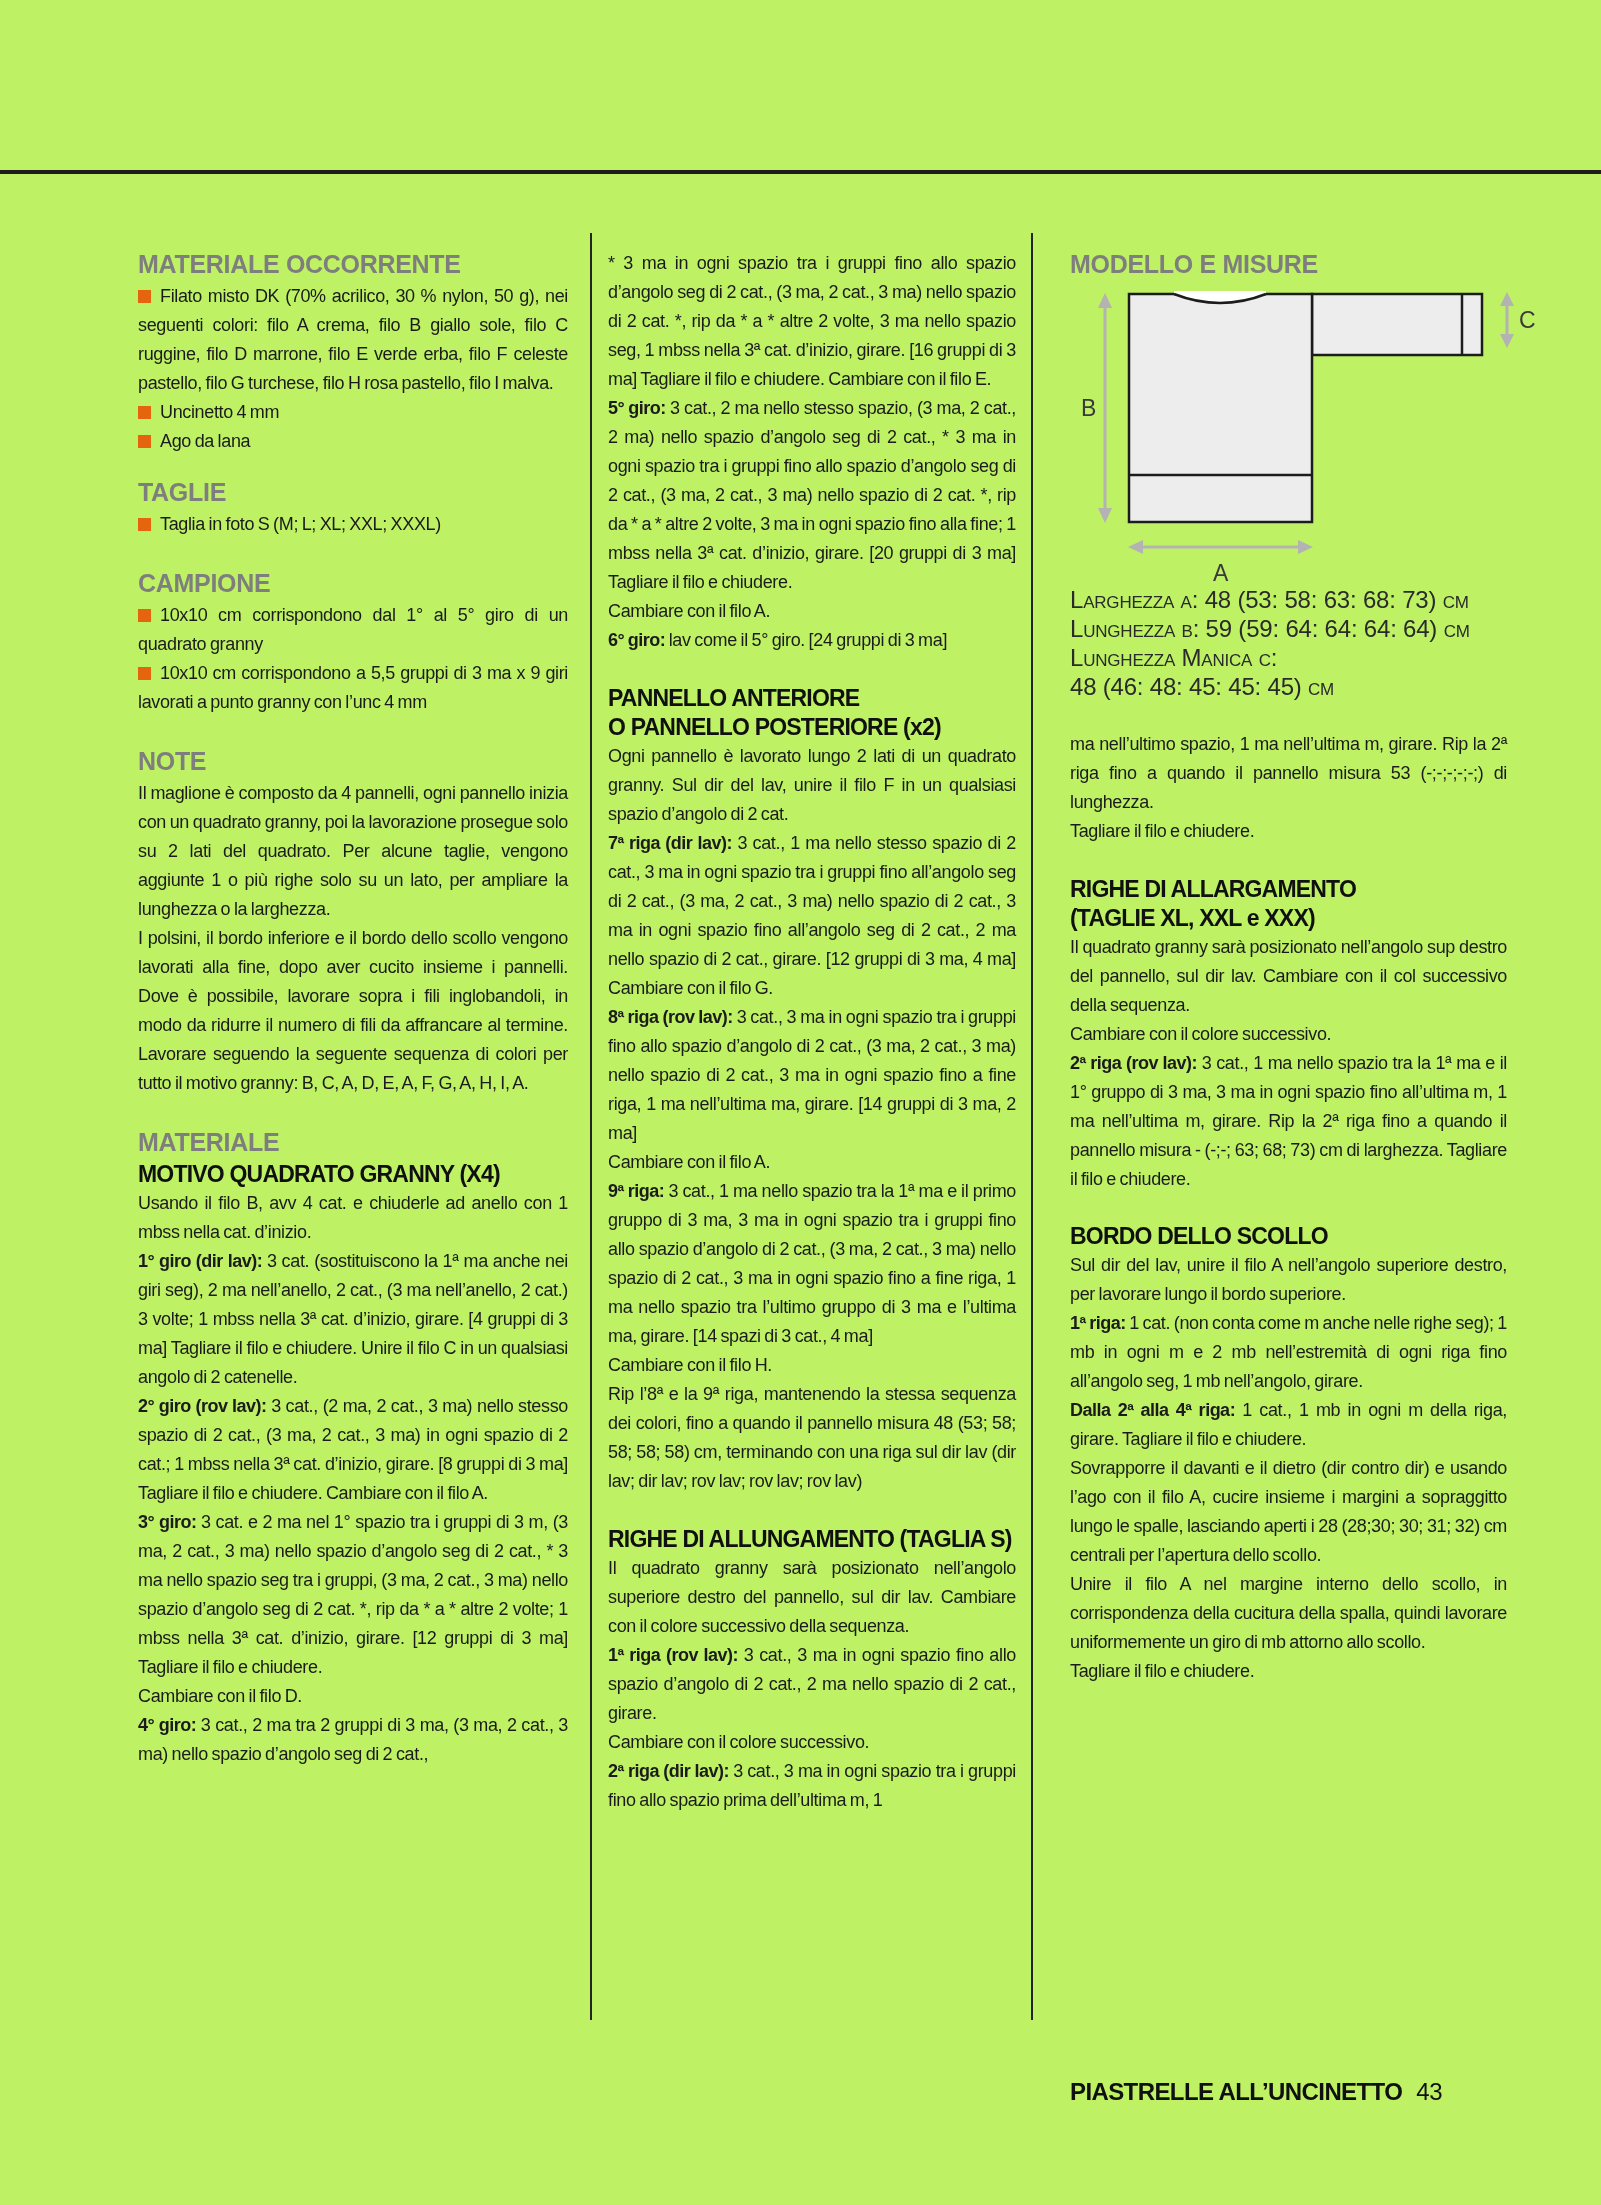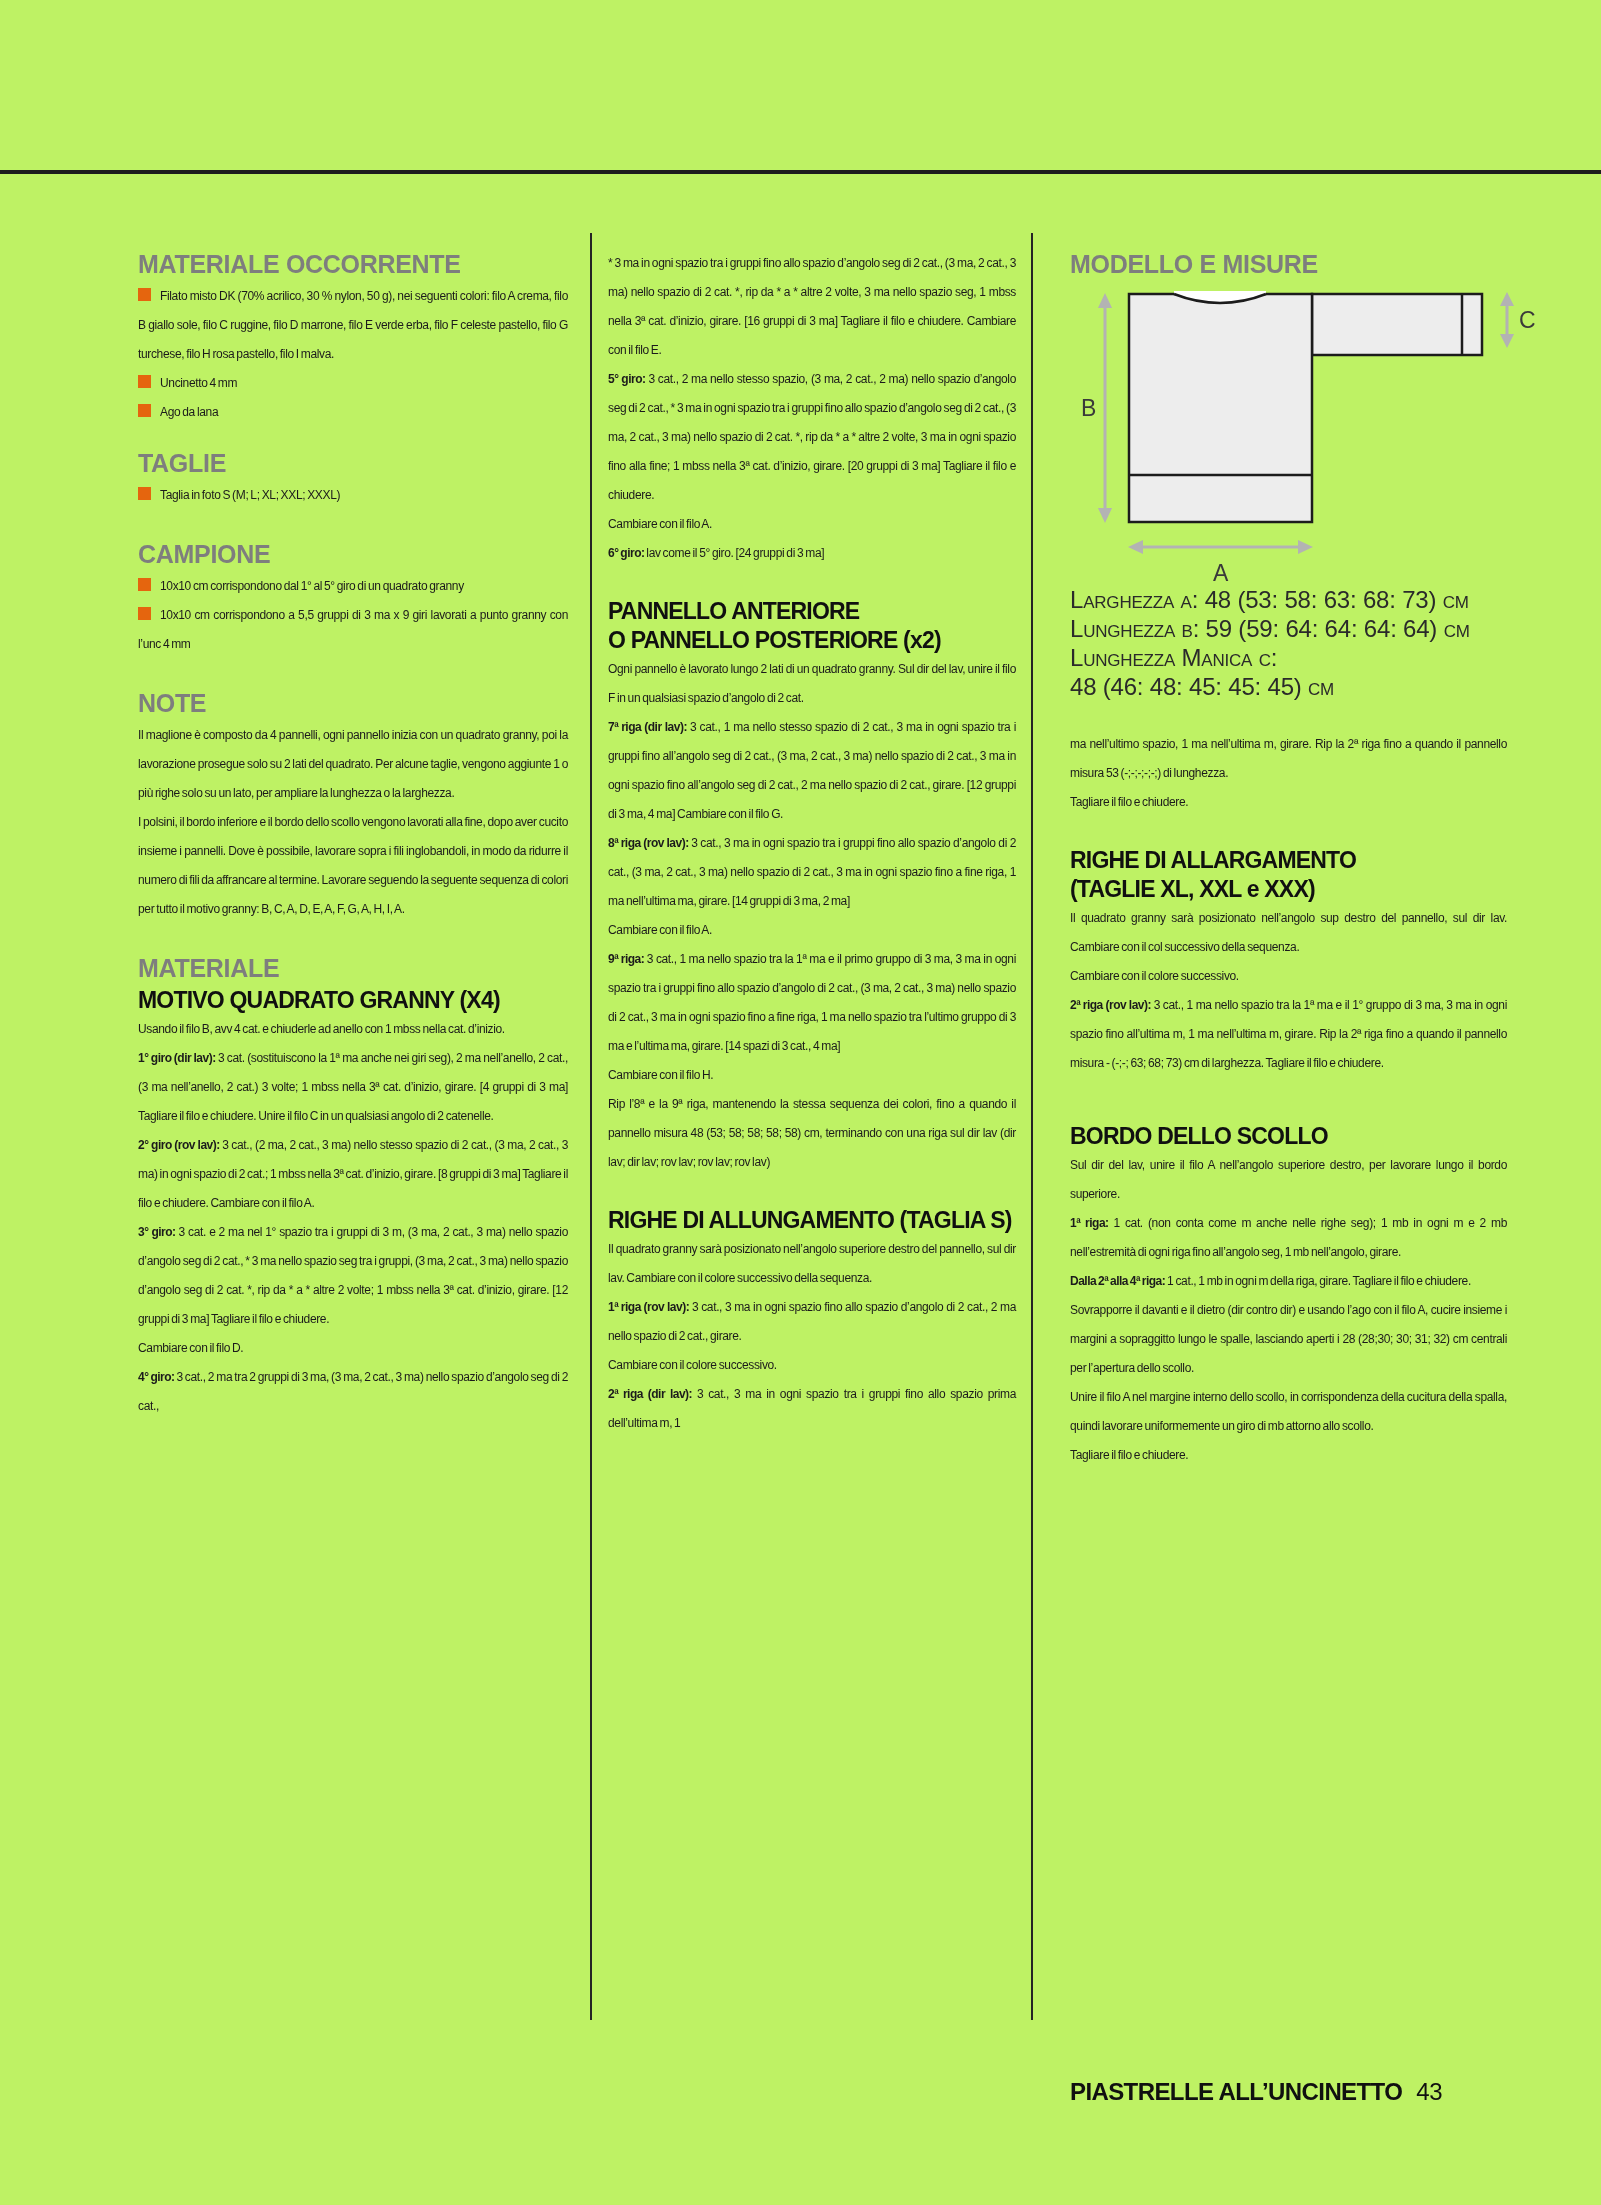--- a/index.html
+++ b/index.html
@@ -5,21 +5,21 @@
   html,body { margin:0; padding:0; background:#e9e9e9; }
   .page {
     position:relative; width:1601px; height:2205px; background:#bef264;
     font-family:"Liberation Sans", sans-serif; color:#1b1b1b; overflow:hidden;
     margin:0 auto;
   }
   .top-rule { position:absolute; left:0; top:170px; width:1601px; height:4px; background:#1d1d1d; }
   .vrule { position:absolute; top:233px; width:2px; height:1787px; background:#242424; }
   .col { position:absolute; top:249px; }
   .body {
-    font-size:12px; line-height:29px; letter-spacing:-0.35px; word-spacing:-1px;
+    font-size:18px; line-height:29px; letter-spacing:-0.35px; word-spacing:-1px;
     text-align:justify; margin:0; color:#1b1b1b;
   }
   .h-gray {
     font-size:25px; font-weight:bold; color:#7e7e7e; letter-spacing:-0.3px;
     line-height:30px; margin:0 0 3px 0;
   }
   .h-bold {
     font-size:23px; font-weight:bold; color:#101010; letter-spacing:-0.8px;
     line-height:29px; margin:0;
   }
@@ -131,21 +131,21 @@
         <div class="measure">Lunghezza Manica c:</div>
         <div class="measure">48 (46: 48: 45: 45: 45) cm</div>
       </div>
     <div id="col-right-blocks">
         <p class="body">ma nell’ultimo spazio, 1 ma nell’ultima m, girare. Rip la 2ª riga fino a quando il pannello misura 53 (-;-;-;-;-;) di lunghezza.</p>
         <p class="body">Tagliare il filo e chiudere.</p>
         <div class="h-bold" style="margin-top: 29px;">RIGHE DI ALLARGAMENTO<br>(TAGLIE XL, XXL e XXX)</div>
         <p class="body">Il quadrato granny sarà posizionato nell’angolo sup destro del pannello, sul dir lav. Cambiare con il col successivo della sequenza.</p>
         <p class="body">Cambiare con il colore successivo.</p>
         <p class="body"><b class="lead">2ª riga (rov lav): </b>3 cat., 1 ma nello spazio tra la 1ª ma e il 1° gruppo di 3 ma, 3 ma in ogni spazio fino all’ultima m, 1 ma nell’ultima m, girare. Rip la 2ª riga fino a quando il pannello misura - (-;-; 63; 68; 73) cm di larghezza. Tagliare il filo e chiudere.</p>
-        <div class="h-bold" style="margin-top: 44px;">BORDO DELLO SCOLLO</div>
+        <div class="h-bold" style="margin-top: 28px;">BORDO DELLO SCOLLO</div>
         <p class="body">Sul dir del lav, unire il filo A nell’angolo superiore destro, per lavorare lungo il bordo superiore.</p>
         <p class="body"><b class="lead">1ª riga: </b>1 cat. (non conta come m anche nelle righe seg); 1 mb in ogni m e 2 mb nell’estremità di ogni riga fino all’angolo seg, 1 mb nell’angolo, girare.</p>
         <p class="body"><b class="lead">Dalla 2ª alla 4ª riga: </b>1 cat., 1 mb in ogni m della riga, girare. Tagliare il filo e chiudere.</p>
         <p class="body">Sovrapporre il davanti e il dietro (dir contro dir) e usando l’ago con il filo A, cucire insieme i margini a sopraggitto lungo le spalle, lasciando aperti i 28 (28;30; 30; 31; 32) cm centrali per l’apertura dello scollo.</p>
         <p class="body">Unire il filo A nel margine interno dello scollo, in corrispondenza della cucitura della spalla, quindi lavorare uniformemente un giro di mb attorno allo scollo.</p>
         <p class="body">Tagliare il filo e chiudere.</p>
       </div>
   </div>
 
   <div class="footer">

